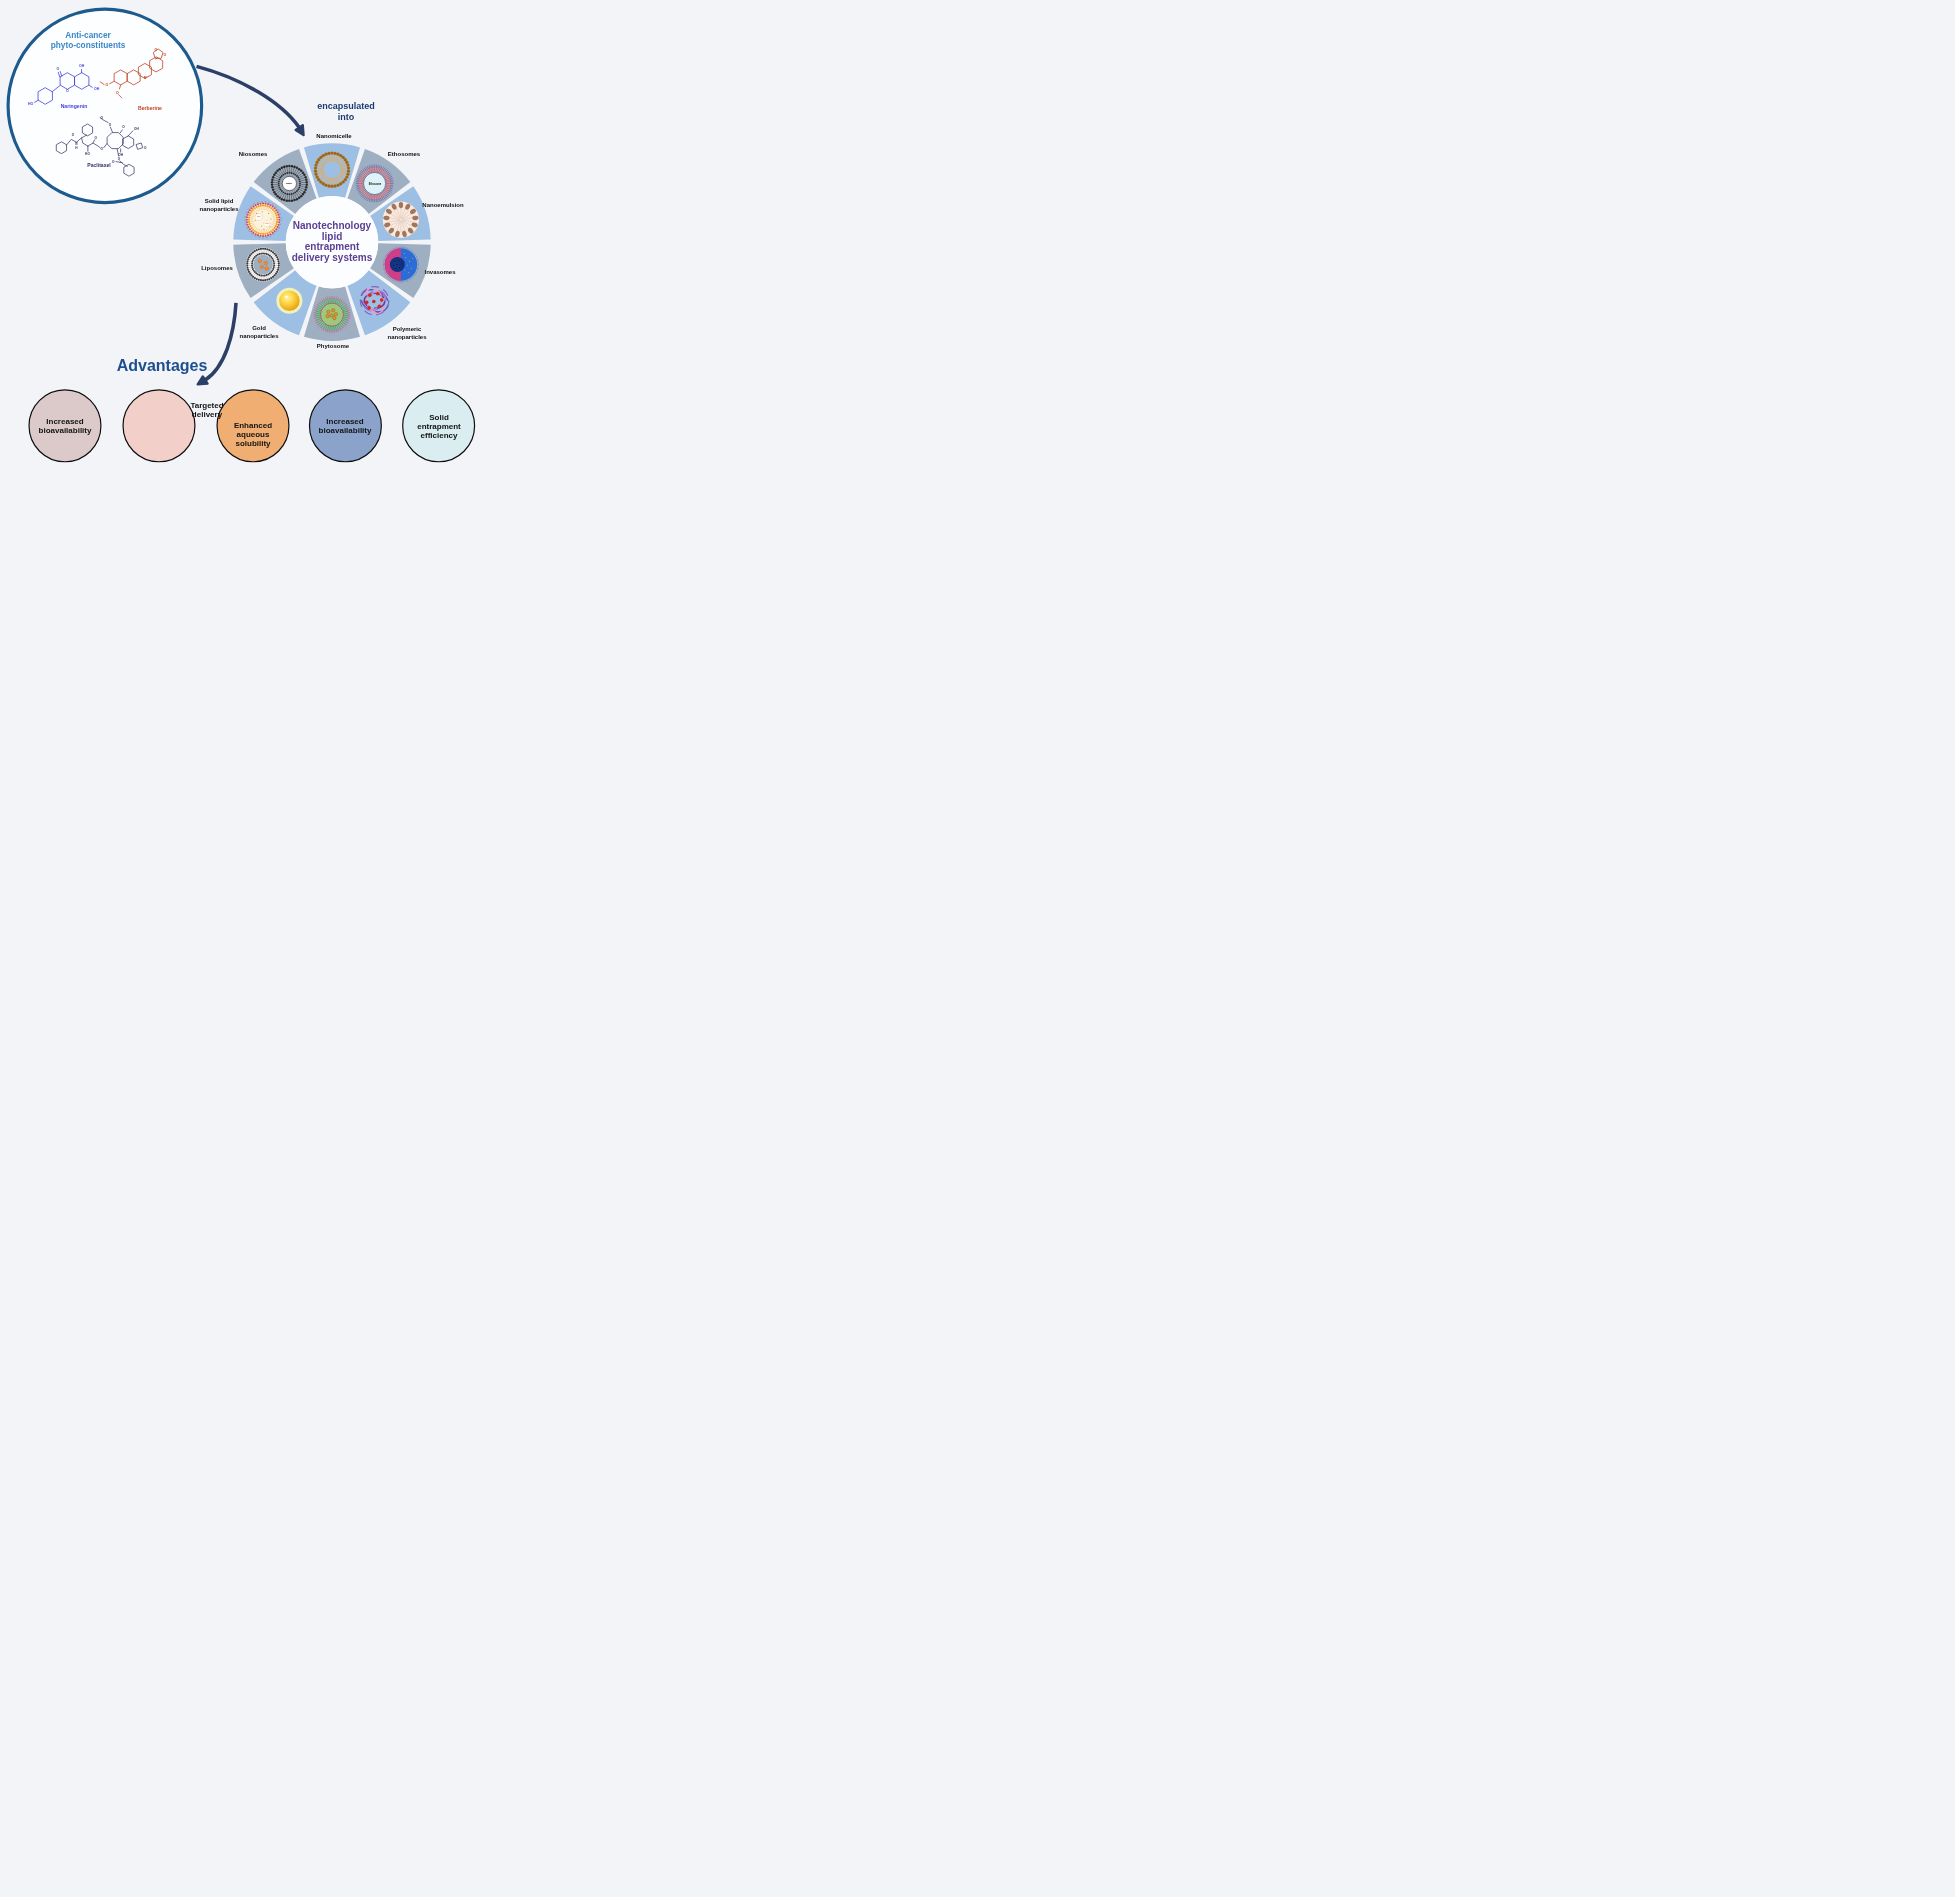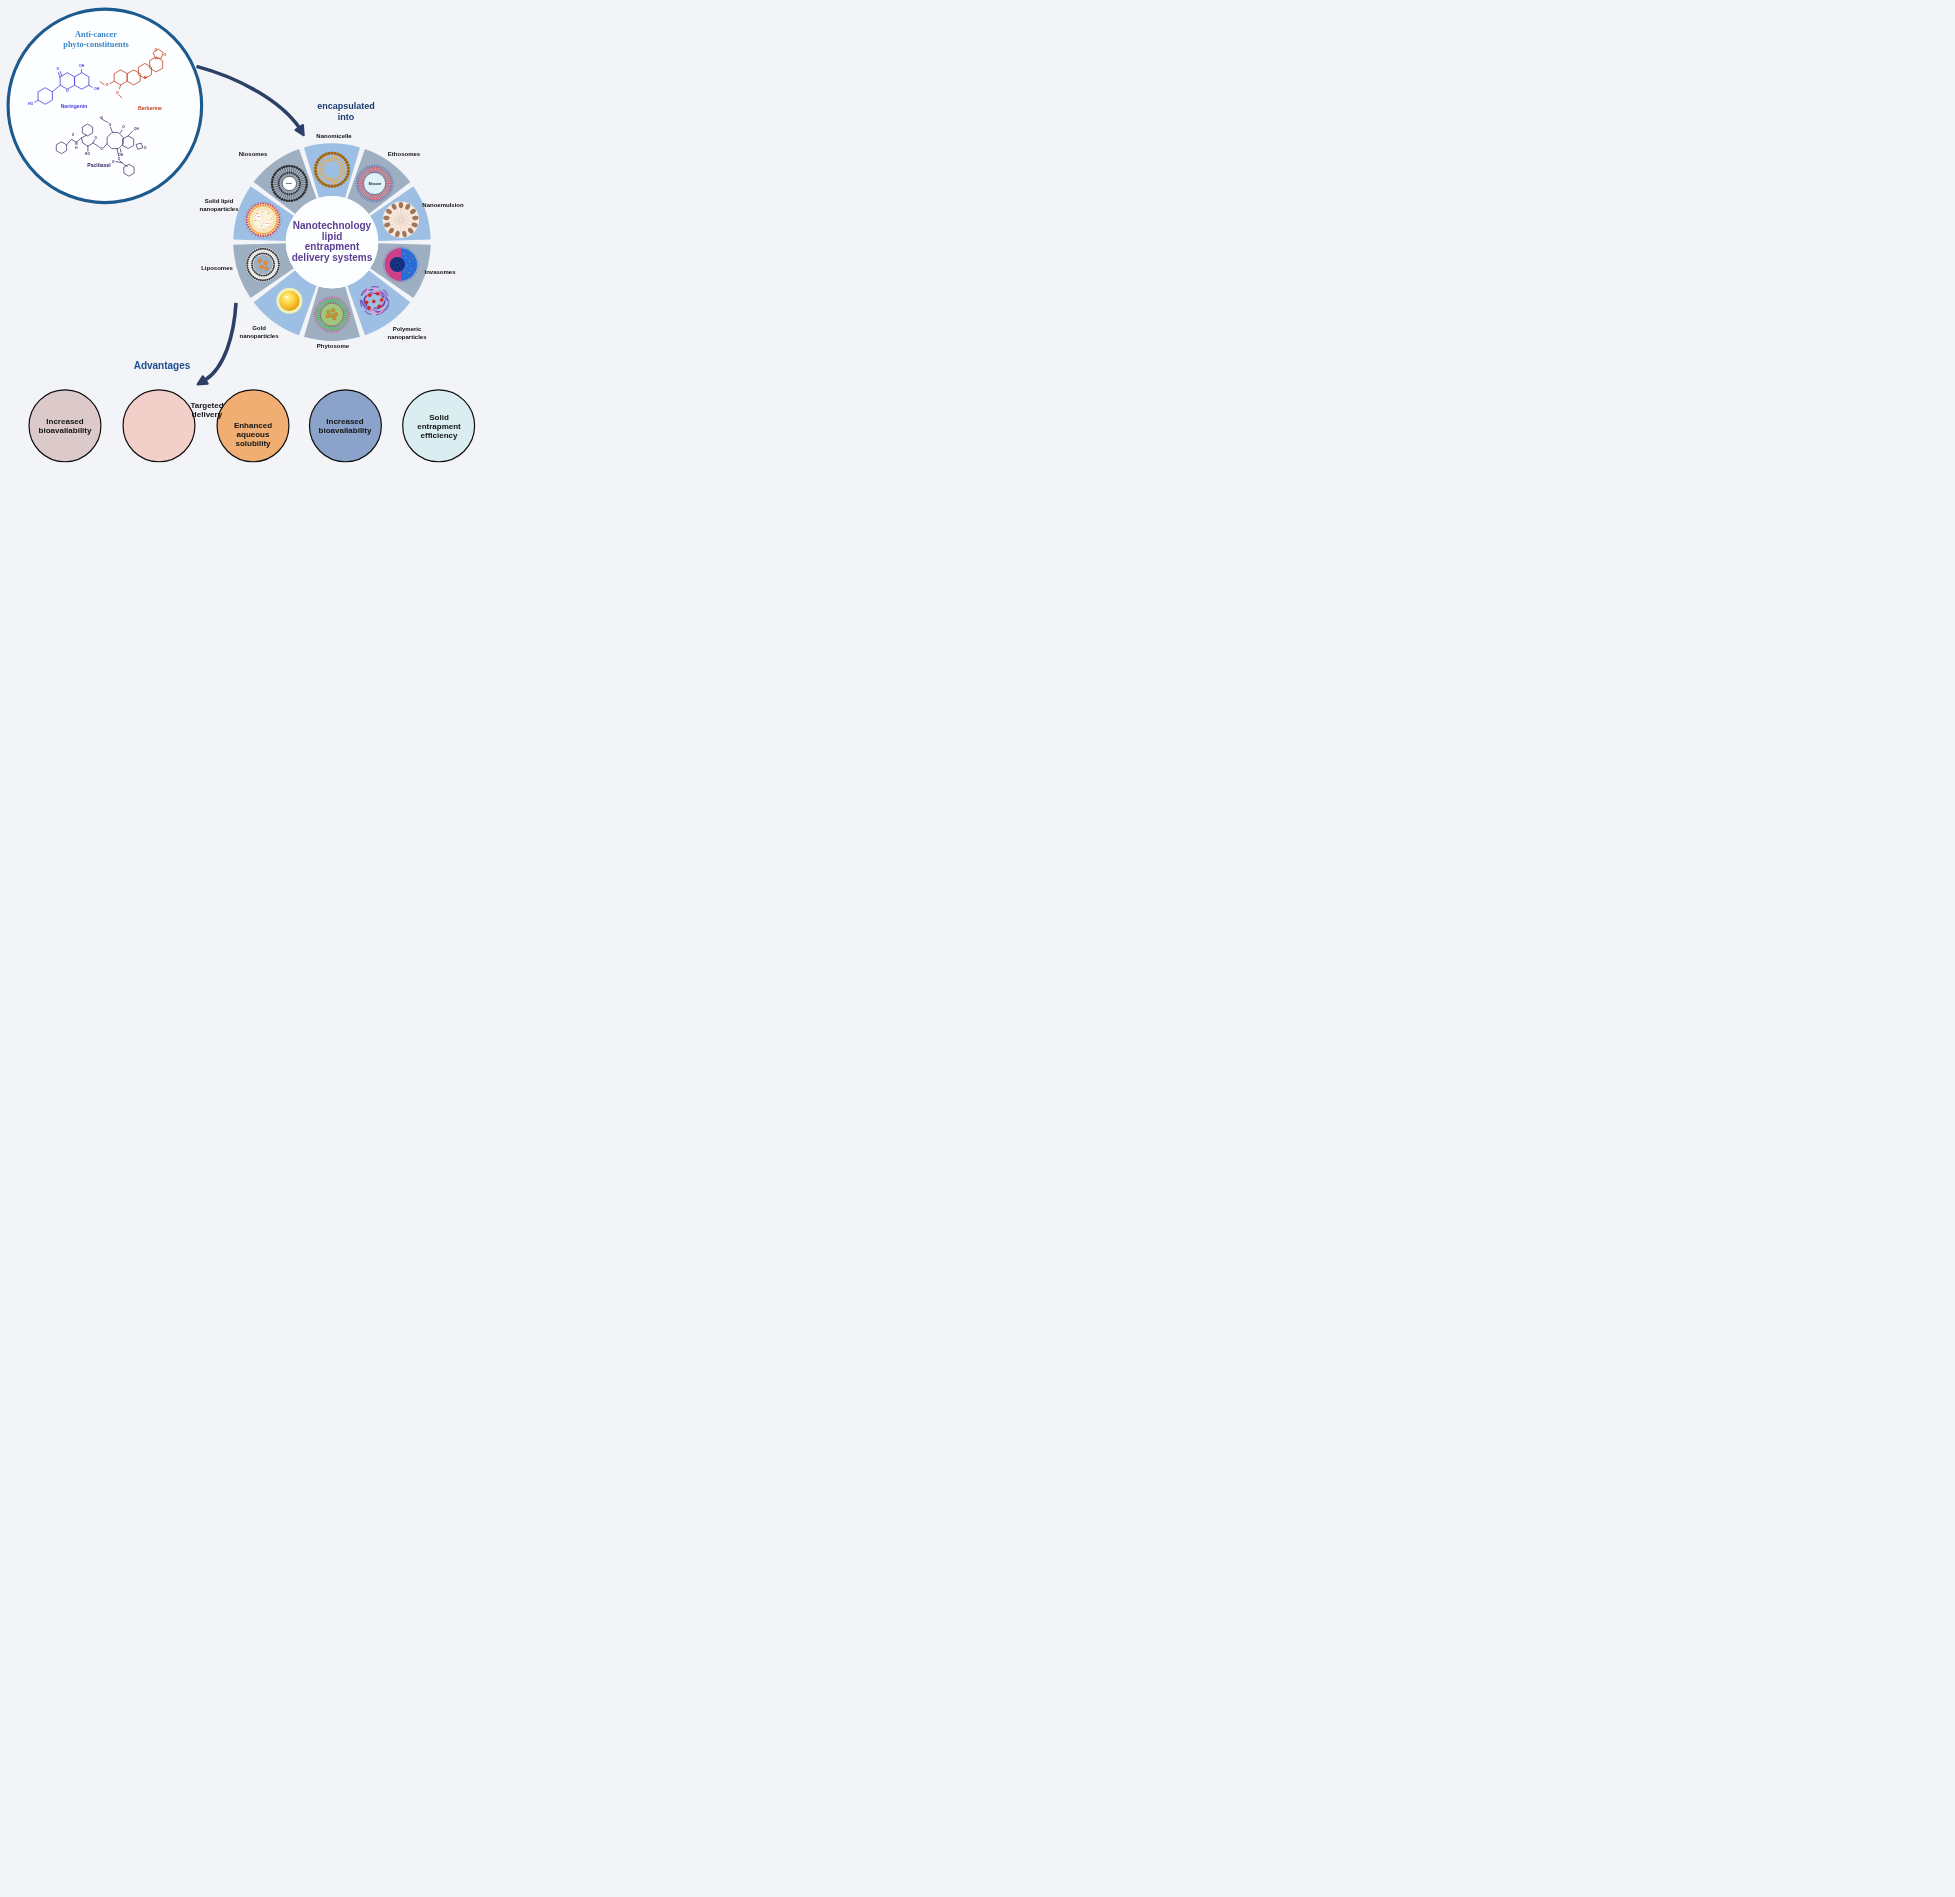--- a/index.html
+++ b/index.html
@@ -9,21 +9,21 @@
   .bond{fill:none;stroke-linecap:round;}
   text.atom{font-weight:700;text-anchor:middle;font-size:9px;}
   text.atom.small{font-size:8px;}
   .lbl{position:absolute;transform:translate(-50%,-50%);text-align:center;
        white-space:nowrap;color:#121212;font-weight:700;line-height:7.5px;}
   .wheel-lbl{font-size:6px;}
   .phyto-title{font-size:8.3px;line-height:10px;font-weight:800;color:#3a87c8;}
   .mol-name{font-size:5.1px;font-weight:700;}
   .encap{font-size:9px;line-height:11px;font-weight:800;color:#1b3c70;}
   .center-txt{font-size:10px;line-height:10.7px;font-weight:800;color:#5b3f92;}
-  .adv-title{font-size:10px;font-weight:800;color:#1d4f8f;}
+  .adv-title{font-size:16px;font-weight:800;color:#1d4f8f;}
   .adv-txt{font-size:8px;line-height:9px;font-weight:700;color:#141414;}
   .tiny{font-size:2.4px;line-height:2.8px;}
   .tiny2{font-size:2.6px;line-height:2.8px;}
   .lbl span{display:block;}
 </style>
 </head>
 <body>
 
 <div class="canvas">
 
@@ -917,21 +917,21 @@
 
     <g id="adv">
         <circle cx="164" cy="1078" r="91" fill="#dccaca" stroke="#0d0d0d" stroke-width="3"></circle>
         <circle cx="402" cy="1078" r="91" fill="#f3cfc9" stroke="#0d0d0d" stroke-width="3"></circle>
         <circle cx="640" cy="1078" r="91" fill="#f0ae73" stroke="#0d0d0d" stroke-width="3"></circle>
         <circle cx="874" cy="1078" r="91" fill="#8ba3cb" stroke="#0d0d0d" stroke-width="3"></circle>
         <circle cx="1110" cy="1078" r="91" fill="#daeef1" stroke="#0d0d0d" stroke-width="3"></circle>
       </g>
   </svg>
 
-  <div class="lbl phyto-title" style="left:96px;top:40px;font-family:Liberation Serif, serif;">
+  <div class="lbl phyto-title" style="left:88px;top:40px;">
     <span>Anti-cancer</span>
     <span>phyto-constituents</span>
   </div>
 
   <div class="lbl mol-name" style="left:74px;top:107px;color:#4640dd;">Naringenin</div>
   <div class="lbl mol-name" style="left:150px;top:109px;color:#c2411f;">Berberine</div>
   <div class="lbl mol-name" style="left:99px;top:166px;color:#352c63;">Paclitaxel</div>
 
   <div class="lbl encap" style="left:327px;top:112px;margin-left:19px;">
     <span>encapsulated</span>

